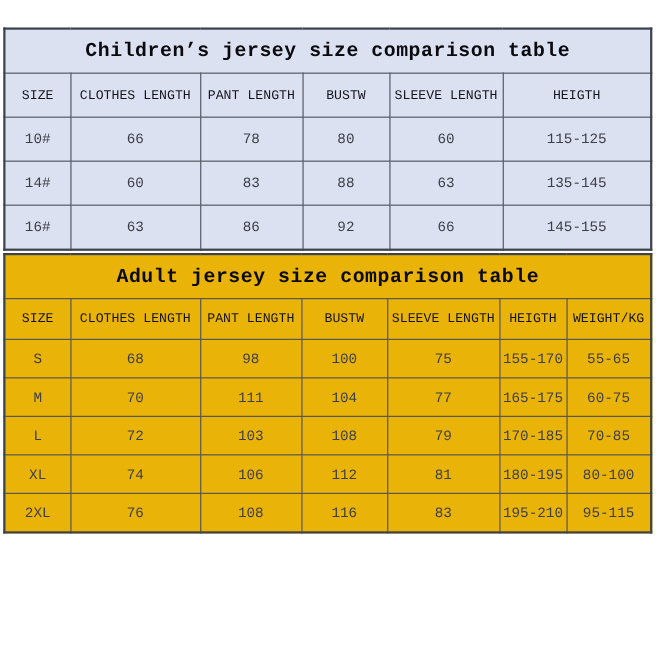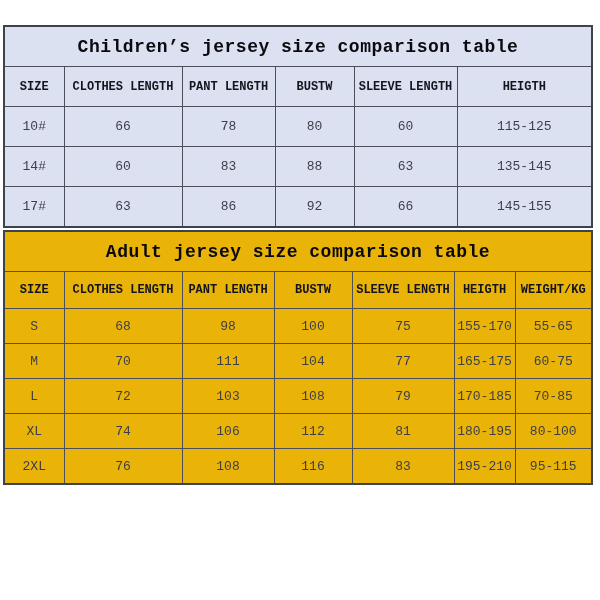--- a/index.html
+++ b/index.html
@@ -51,21 +51,21 @@
   table.adult td.val      { height: 34px; }
 
   .title-cell {
     font-size: 18px;
     font-weight: bold;
     color: #0a0a0f;
     letter-spacing: 0.5px;
   }
   th {
     font-size: 12px;
-    font-weight: bold;
+    font-weight: normal;
     color: #14141c;
     margin-top: 48px;
   }
   td.val {
     font-size: 13px;
     font-weight: normal;
     color: #3d3f48;
   }
 </style>
 </head>
@@ -104,21 +104,21 @@
     </tr>
     <tr>
       <td class="val">14#</td>
       <td class="val">60</td>
       <td class="val">83</td>
       <td class="val">88</td>
       <td class="val">63</td>
       <td class="val">135-145</td>
     </tr>
     <tr>
-      <td class="val">17#</td>
+      <td class="val">16#</td>
       <td class="val">63</td>
       <td class="val">86</td>
       <td class="val">92</td>
       <td class="val">66</td>
       <td class="val">145-155</td>
     </tr>
   </tbody>
     </table>
 
   <table class="size-table adult">

